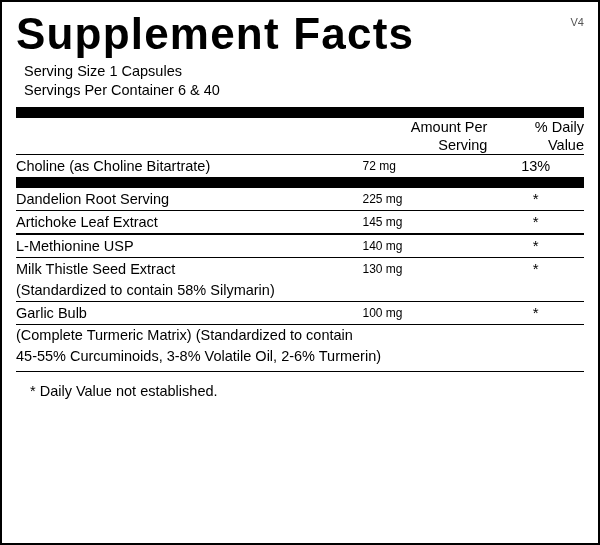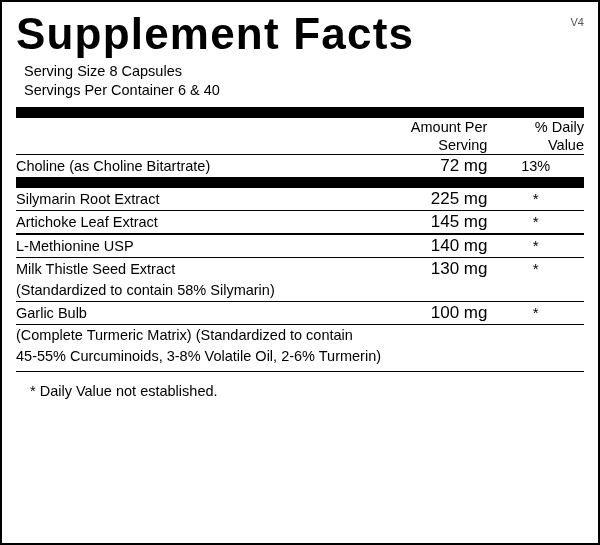--- a/index.html
+++ b/index.html
@@ -84,23 +84,23 @@
   }
   .hdr-amt { padding-right: 4px; }
   .hdr-dv  { padding-right: 2px; }
 
   .nm {
     font-size: 14.5px;
     line-height: 22px;
     padding-left: 8px;
   }
   .amt {
-    font-size: 17px;
+    font-size: 12px;
     line-height: 22px;
-    text-align: right;
+    text-align: left;
     padding-right: 4px;
   }
   .dv {
     font-size: 14.5px;
     line-height: 22px;
     text-align: center;
     padding-right: 2px;
   }
   .dv.star { font-size: 15px; }
   .sub {
@@ -127,21 +127,21 @@
 <body>
 
 <div class="panel">
 
   <div class="title-row">
     <div class="title">Supplement Facts</div>
     <div class="version">V4</div>
   </div>
 
   <div class="serving-lines">
-    <div>Serving Size 8 Capsules</div>
+    <div>Serving Size 1 Capsules</div>
     <div>Servings Per Container  6 &amp; 40</div>
   </div>
 
   <div class="rule-thick"></div>
 
   <table class="facts">
     <colgroup>
       <col class="col-name">
         <col class="col-amt">
         <col class="col-dv">
@@ -181,21 +181,21 @@
   <div class="rule-thick second"></div>
 
   <table class="facts">
     <colgroup>
       <col class="col-name">
         <col class="col-amt">
         <col class="col-dv">
     </colgroup>
     <tbody>
       <tr class="row-pad-top">
-        <td class="nm">Silymarin Root Extract</td>
+        <td class="nm">Dandelion Root Serving</td>
         <td class="amt">225 mg</td>
         <td class="dv star">*</td>
       </tr>
       <tr>
           <td colspan="3" class="sep-wrap">
             <div class="rule-thin"></div>
           </td>
         </tr>
 
       <tr class="row-pad-top">

